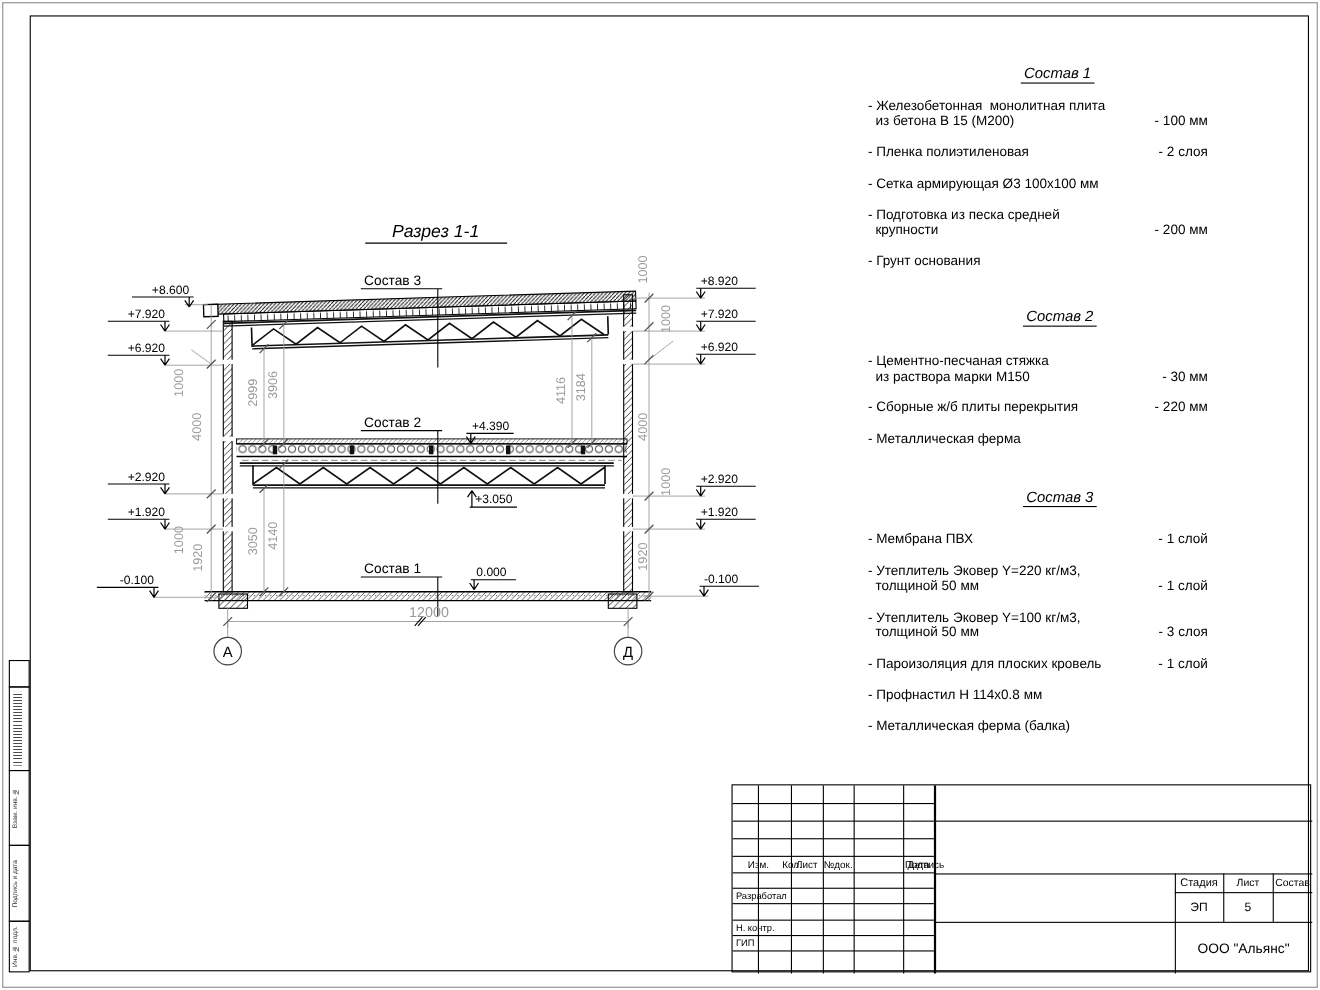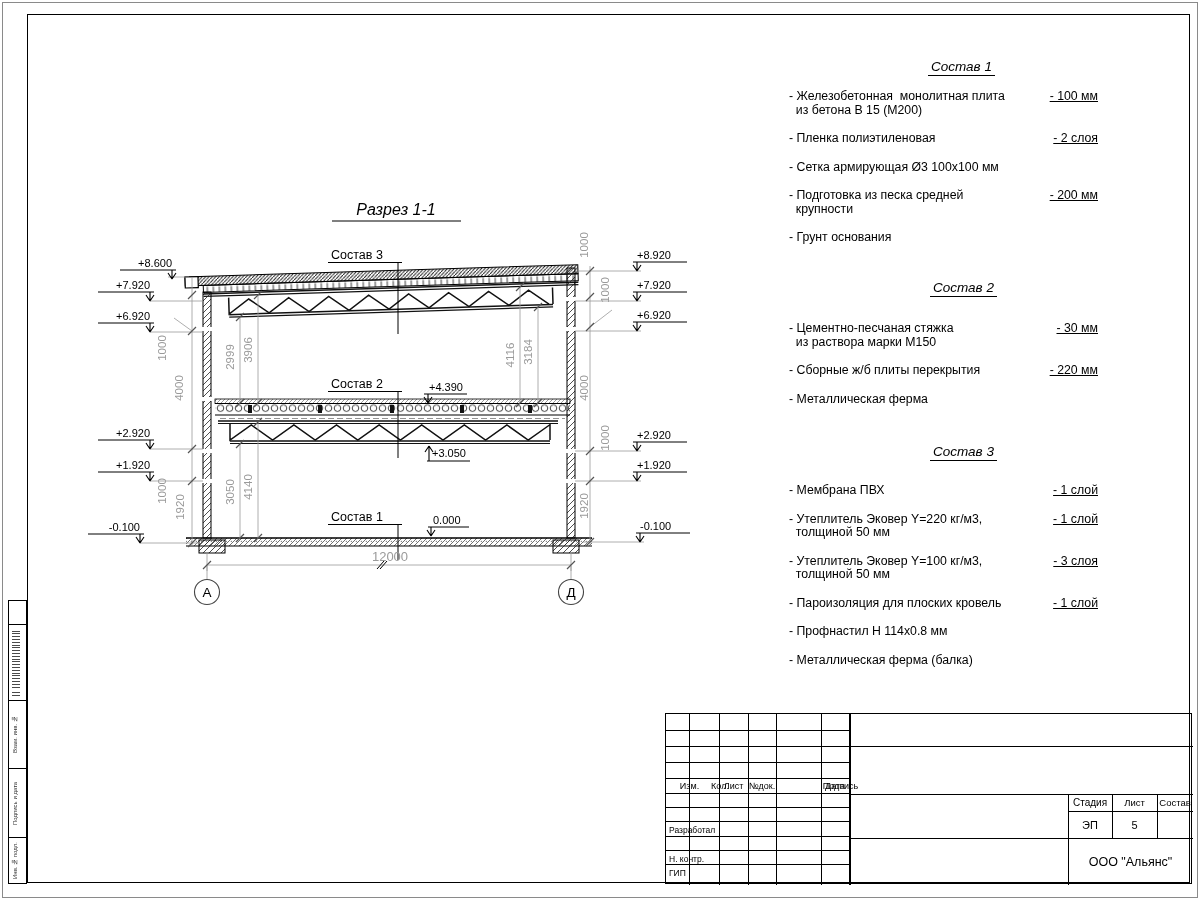--- a/index.html
+++ b/index.html
@@ -15,30 +15,30 @@
   .lcell .vtxt{position:absolute;left:1px;top:2px;bottom:2px;width:9px;
       writing-mode:vertical-rl;transform:rotate(180deg);font-size:6px;color:#333;
       display:flex;align-items:center;justify-content:center;overflow:hidden;}
   .densetxt{position:absolute;left:3px;top:4px;bottom:4px;width:8px;
       background:repeating-linear-gradient(0deg,#4a4a4a 0px,#4a4a4a 0.9px,transparent 0.9px,transparent 2.8px);}
 
   
   .comp-title{position:absolute;font-size:13.5px;font-style:italic;border-bottom:1px solid #000;
       padding:0 3px 1px 3px;white-space:nowrap;}
   .comp-list{position:absolute;width:309px;font-size:12.3px;line-height:13.5px;}
-  .comp-item{display:flex;justify-content:space-between;align-items:flex-start;margin-bottom:15px;}
+  .comp-item{display:flex;justify-content:space-between;align-items:flex-end;margin-bottom:15px;}
   .comp-item .t{white-space:pre-wrap;}
-  .comp-item .v{white-space:nowrap;padding-left:6px;text-decoration:underline;}
+  .comp-item .v{white-space:nowrap;padding-left:6px;}
 
   
   #tblock{left:665px;top:713px;width:527px;height:171px;border:1.6px solid #000;box-sizing:border-box;}
   .hl{position:absolute;background:#000;height:1px;}
   .vl{position:absolute;background:#000;width:1px;}
   .tb-txt{position:absolute;font-size:9px;display:flex;align-items:center;justify-content:center;overflow:hidden;}
-  .tb-left{justify-content:flex-start;padding-left:3px;font-size:8.5px;margin-top:16px;}
+  .tb-left{justify-content:flex-start;padding-left:3px;font-size:8.5px;}
   .tb-big{font-size:12.5px;}
 
   svg text{font-family:"Liberation Sans", sans-serif;}
 </style>
 </head>
 <body>
 
 <div id="sheet">
   <div class="abs" id="outer-edge"></div>
   <div class="abs" id="frame"></div>

